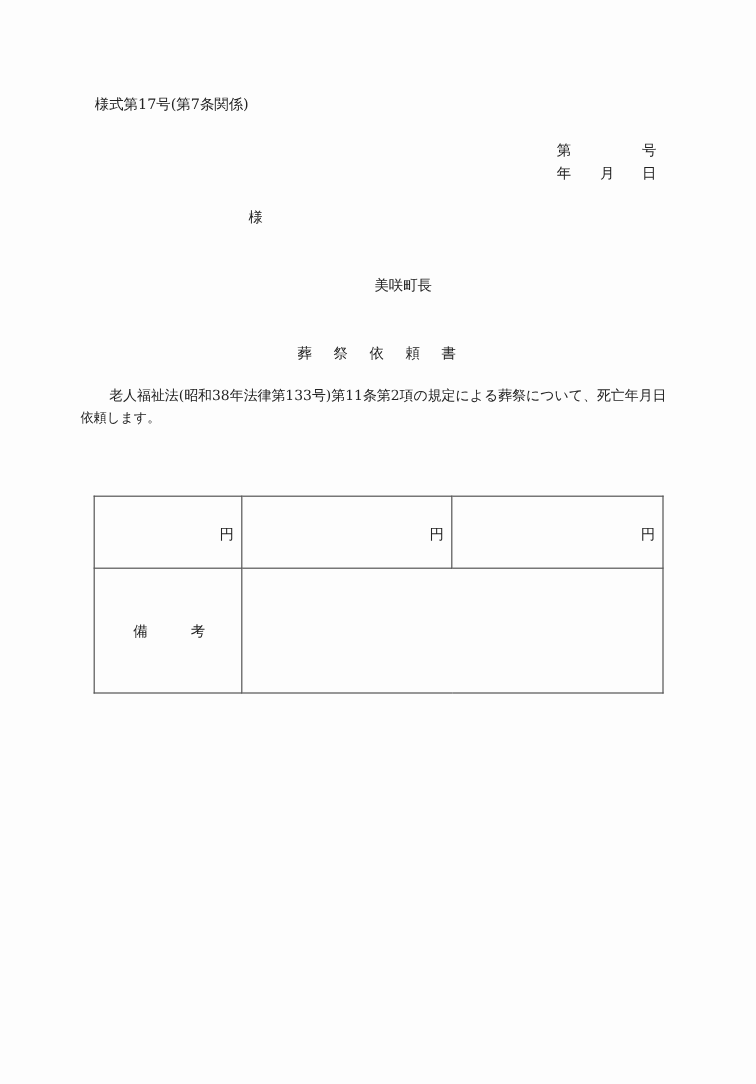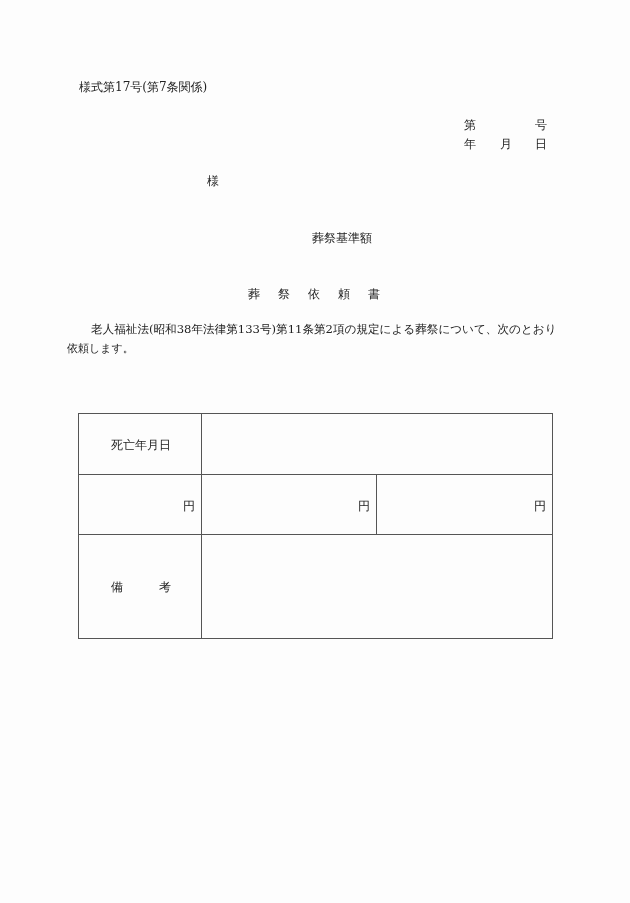--- a/index.html
+++ b/index.html
@@ -24,46 +24,40 @@
 <div class="abs" style="left:79px; top:80px;">様式第17号(第7条関係)</div>
 
 <div class="abs" style="left:464px; top:118px;">第</div>
 <div class="abs" style="left:535px; top:118px;">号</div>
 <div class="abs" style="left:464px; top:137px;">年</div>
 <div class="abs" style="left:500px; top:137px;">月</div>
 <div class="abs" style="left:535px; top:137px;">日</div>
 
 <div class="abs" style="left:207px; top:174px;">様</div>
 
-<div class="abs" style="left:312px; top:231px;">葬祭基準額</div>
+<div class="abs" style="left:312px; top:231px;">美咲町長</div>
 
 <div class="abs" style="left:248px; top:287px;">
   <span style="position:absolute; left:0px;">葬</span>
   <span style="position:absolute; left:30px;">祭</span>
   <span style="position:absolute; left:60px;">依</span>
   <span style="position:absolute; left:90px;">頼</span>
   <span style="position:absolute; left:120px;">書</span>
 </div>
 
-<div class="abs" style="left:91px; top:322px; font-size:11.6px;">老人福祉法(昭和38年法律第133号)第11条第2項の規定による葬祭について、次のとおり</div>
+<div class="abs" style="left:91px; top:322px; font-size:11.6px;">老人福祉法(昭和38年法律第133号)第11条第2項の規定による葬祭について、死亡年月日</div>
 <div class="abs" style="left:67px; top:342px; font-size:11px;">依頼します。</div>
 
 <table class="form">
   <colgroup>
     <col style="width:123px">
     <col style="width:175px">
     <col style="width:176px">
   </colgroup>
   <tbody>
-  <tr style="height:61px;">
-    <td>
-      <span class="lbl" style="left:32px; top:23px;">死亡年月日</span>
-    </td>
-    <td colspan="2"></td>
-  </tr>
   <tr style="height:60px;">
     <td>
       <span class="lbl" style="right:6px; top:23px;">円</span>
     </td>
     <td>
       <span class="lbl" style="right:6px; top:23px;">円</span>
     </td>
     <td>
       <span class="lbl" style="right:6px; top:23px;">円</span>
     </td>

